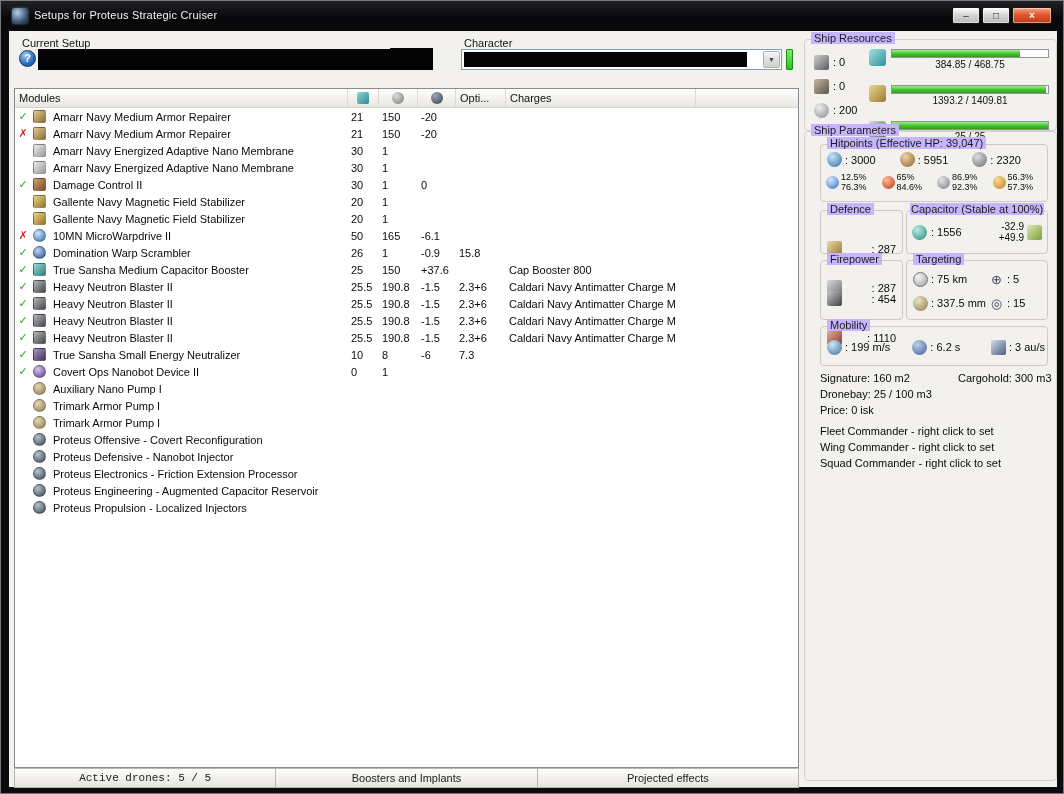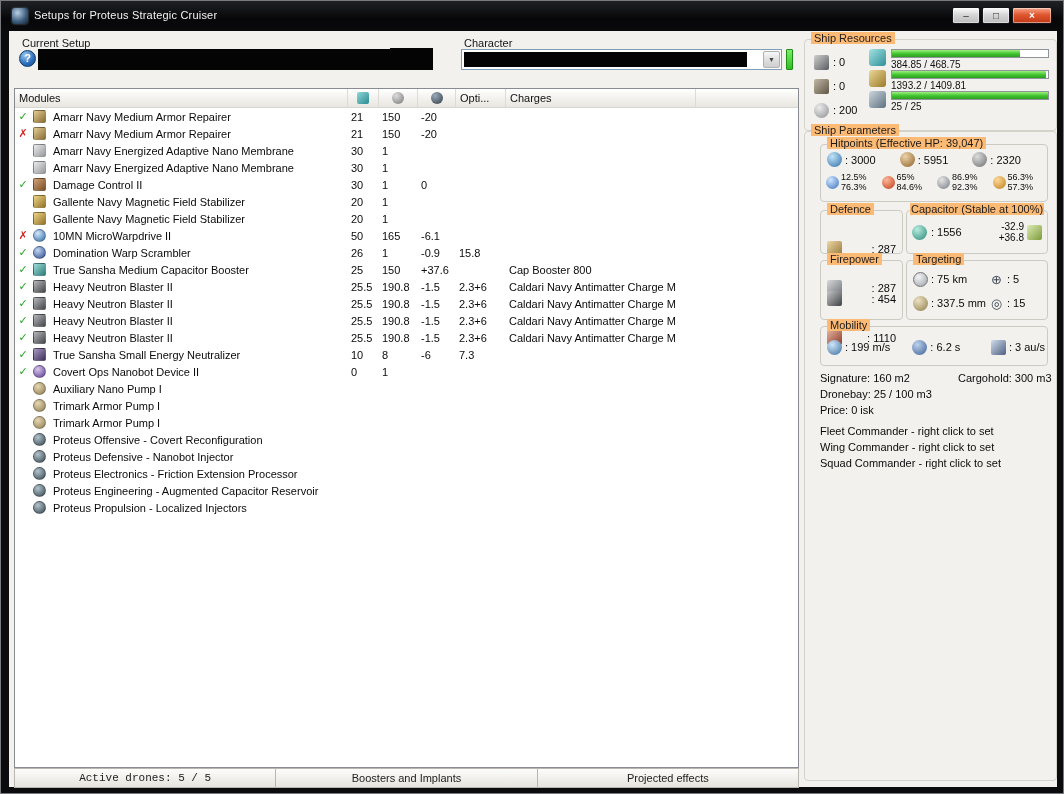--- a/index.html
+++ b/index.html
@@ -57,27 +57,27 @@
 .mi-cloak{background:radial-gradient(circle at 35% 30%,#d8c8ec,#5c3c90);border-radius:50%;}
 .mi-rig{background:radial-gradient(circle at 35% 30%,#e6d8b4,#8e7c50);border-radius:50%;}
 .mi-subsystem{background:radial-gradient(circle at 35% 30%,#b4c4cc,#35464e);border-radius:50%;}
 
 .foottabs{position:absolute;left:5px;top:737px;width:785px;height:20px;display:flex;}
 .ftab{flex:1;border:1px solid #b8b6ae;border-left-width:0;background:linear-gradient(#fdfdfc,#edebe6 70%,#e6e4de);display:flex;align-items:center;justify-content:center;color:#222;}
 .ftab:first-child{border-left-width:1px;font-family:Liberation Mono, monospace;}
 
 .groupbox{position:absolute;border:1px solid #d4d3ca;border-radius:4px;}
 .groupbox.sub{border-color:#cccbc2;}
-.legend{position:absolute;top:-8px;left:6px;background:#fdba74;padding:0 3px;white-space:nowrap;color:#1c1c1c;text-align:center;}
+.legend{position:absolute;top:-8px;left:6px;background:#c4b5fd;padding:0 3px;white-space:nowrap;color:#1c1c1c;text-align:center;}
 .res-group{left:795px;top:8px;width:253px;height:92px;}
 .params-group{left:795px;top:100px;width:253px;height:650px;}
 .res-left{position:absolute;left:9px;top:10px;width:56px;}
 .res-hrow{display:flex;align-items:center;gap:4px;height:24px;}
 .res-right{position:absolute;left:64px;top:9px;right:7px;}
-.res-brow{display:flex;gap:5px;height:21px;align-items:flex-start;}
+.res-brow{display:flex;gap:5px;height:36px;align-items:flex-start;text-align:center;}
 .barstack{flex:1;}
 .resbar{height:9px;border:1px solid #8e9499;background:#fff;}
 .resbar .fill{height:100%;background:linear-gradient(#9ef07e,#3fc32e 55%,#2f9e22);}
 .bartext{font-size:10px;margin-top:1px;color:#111;}
 .ri{width:15px;height:15px;flex:none;border-radius:2px;}
 .ri-turret{background:linear-gradient(135deg,#cfcfcf,#595c60);}
 .ri-launcher{background:linear-gradient(135deg,#c4b8a4,#5e5546);}
 .ri-calibration{background:radial-gradient(circle at 35% 30%,#ececec,#8b8d90);border-radius:50%;}
 .ri-cpu{width:17px;height:17px;background:linear-gradient(135deg,#a2e2e2,#2e9098);border-radius:3px;}
 .ri-powergrid{width:17px;height:17px;background:linear-gradient(135deg,#ecd898,#9a7a28);border-radius:3px;}
@@ -574,21 +574,21 @@
       <div class="groupbox sub box-capacitor">
         <span class="legend">Capacitor (Stable at 100%)</span>
         <div class="cap-inner">
           <div class="cap-left">
               <span class="ri ri-capacitor"></span>
               <span>: 1556</span>
             </div>
           <div class="cap-right">
             <div class="cap-delta">
               <span>-32.9</span>
-              <span>+36.8</span>
+              <span>+49.9</span>
             </div>
             <span class="ri ri-capdelta"></span>
           </div>
         </div>
       </div>
 
       <div class="groupbox sub box-firepower">
         <span class="legend">Firepower</span>
         <div class="two-rows">
           <div class="icon-val">

